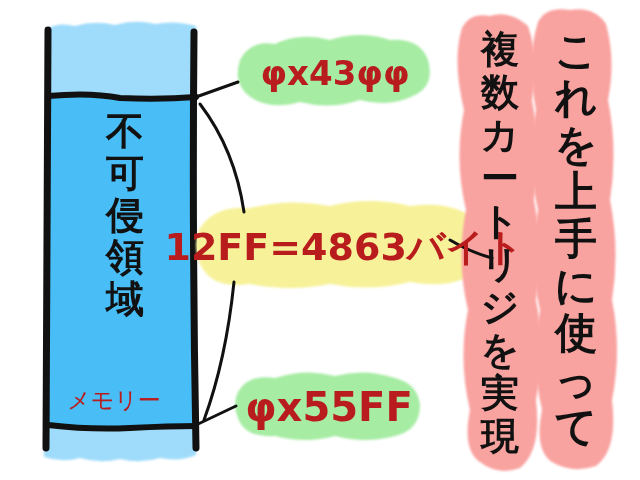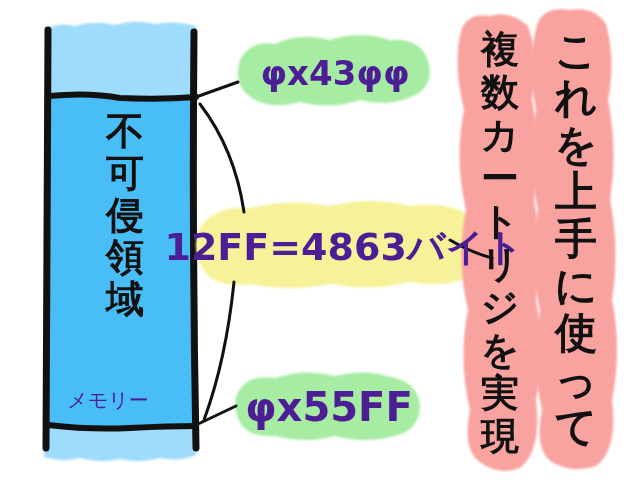--- a/index.html
+++ b/index.html
@@ -4,21 +4,21 @@
 <style>
   html, body { margin: 0; padding: 0; }
   body {
     width: 640px; height: 480px; position: relative; overflow: hidden;
     background: #ffffff;
     font-family: "DejaVu Sans", sans-serif;
   }
   svg.canvas { position: absolute; left: 0; top: 0; width: 640px; height: 480px; }
   .blob-text {
     position: absolute; display: flex; align-items: center; justify-content: center;
-    white-space: nowrap; color: #4c1d95; font-weight: bold;
+    white-space: nowrap; color: #b91c1c; font-weight: bold;
   }
   .vert {
     position: absolute; display: flex; flex-direction: column; align-items: center;
     color: #111; font-weight: bold;
   }
   .vert span { display: block; line-height: 1; }
 </style>
 </head>
 <body>
 
@@ -59,21 +59,21 @@
   </g>
 </svg>
 
 <div class="vert" style="left:70px; top:112px; width:110px; font-size:38px; gap:4px;">
   <span>不</span>
   <span>可</span>
   <span>侵</span>
   <span>領</span>
   <span>域</span>
 </div>
-<div class="blob-text" style="left:38px; top:380px; width:140px; height:40px; font-size:20px; font-weight:normal;">メモリー</div>
+<div class="blob-text" style="left:44px; top:380px; width:140px; height:40px; font-size:23px; font-weight:normal;">メモリー</div>
 
 <div class="blob-text" style="left:250px; top:48px; width:170px; height:50px; font-size:34px;">φx43φφ</div>
 <div class="blob-text" style="left:204px; top:222px; width:280px; height:50px; font-size:38px;">12FF=4863バイト</div>
 <div class="blob-text" style="left:244px; top:384px; width:170px; height:46px; font-size:40px;">φx55FF</div>
 
 <div class="vert" style="left:470px; top:30px; width:60px; font-size:38px; gap:5px;">
   <span>複</span>
   <span>数</span>
   <span>カ</span>
   <span>ー</span>

